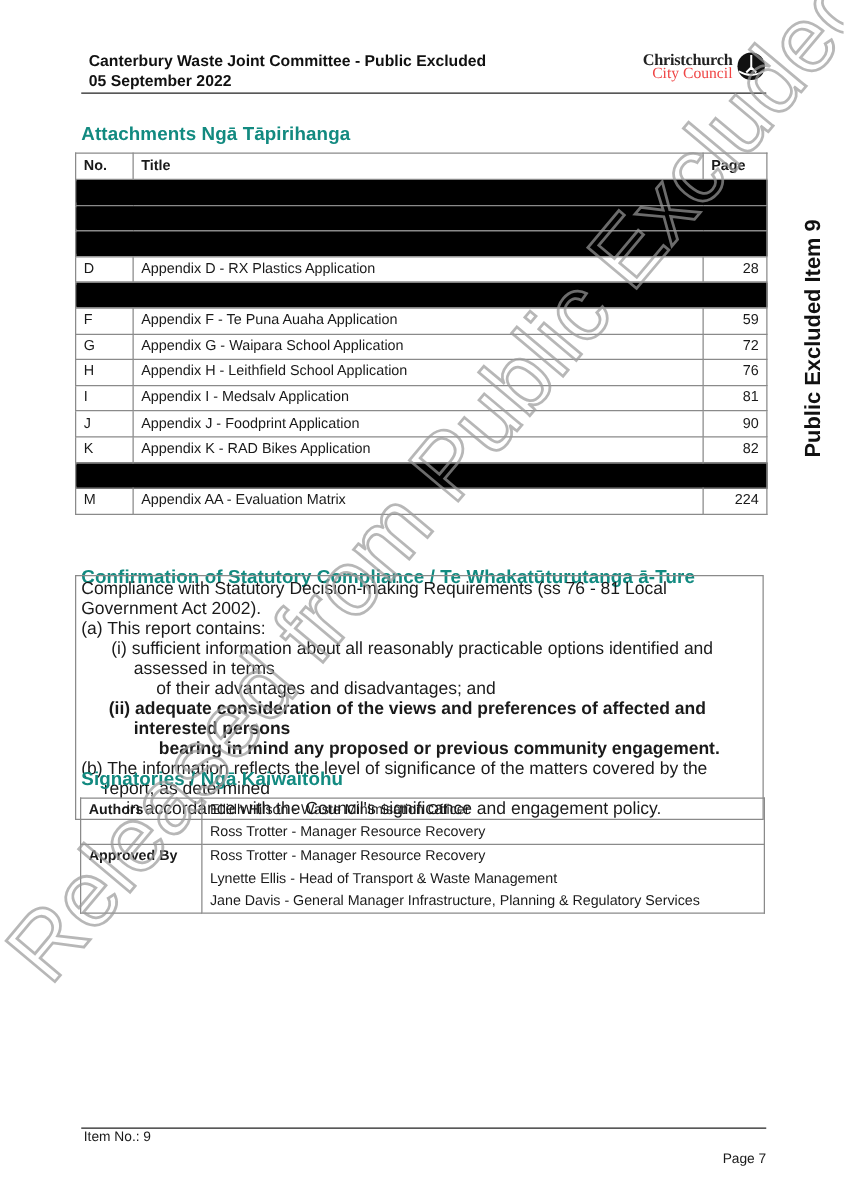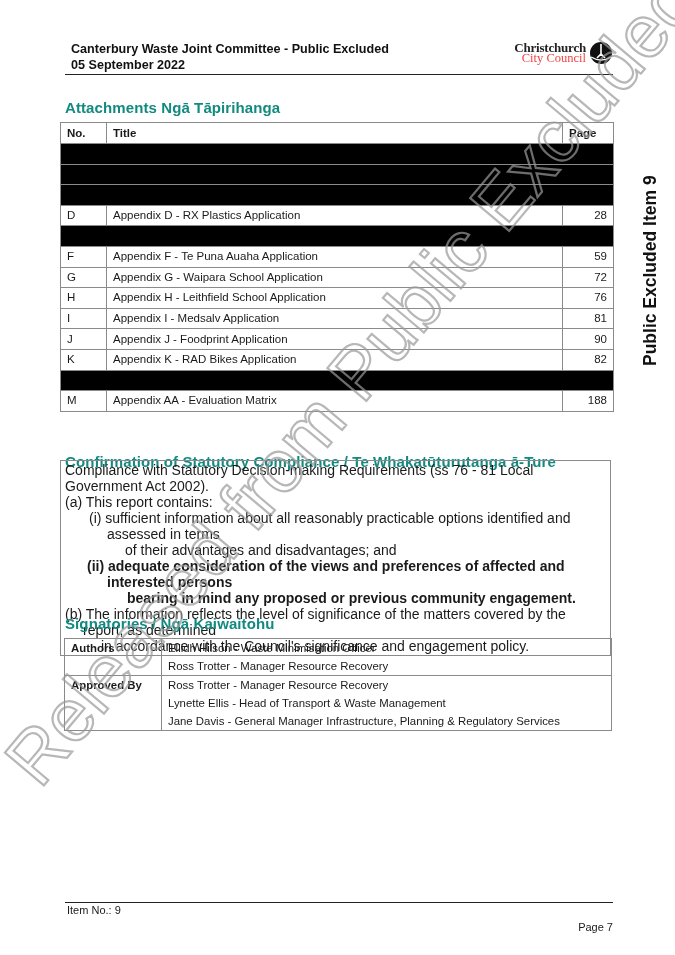--- a/index.html
+++ b/index.html
@@ -139,21 +139,21 @@
       <td class="col-page">82</td>
     </tr>
     <tr class="redacted">
         <td colspan="3">
           <div class="bar"></div>
         </td>
       </tr>
     <tr>
       <td>M</td>
       <td>Appendix AA - Evaluation Matrix</td>
-      <td class="col-page">188</td>
+      <td class="col-page">224</td>
     </tr>
   </tbody>
 </table>
 
 <div class="section-title" style="top:453px;">Confirmation of Statutory Compliance / Te Whakatūturutanga ā-Ture</div>
 <div class="comp-box">
   <p>Compliance with Statutory Decision-making Requirements (ss 76 - 81 Local Government Act 2002).</p>
   <p>(a) This report contains:</p>
   <p class="ind-i"><span>(i)  sufficient information about all reasonably practicable options identified and assessed in terms</span><br><span style="padding-left:18px;">of their advantages and disadvantages; and</span></p>
   <p class="ind-ii"><span>(ii) adequate consideration of the views and preferences of affected and interested persons</span><br><span style="padding-left:20px;">bearing in mind any proposed or previous community engagement.</span></p>

